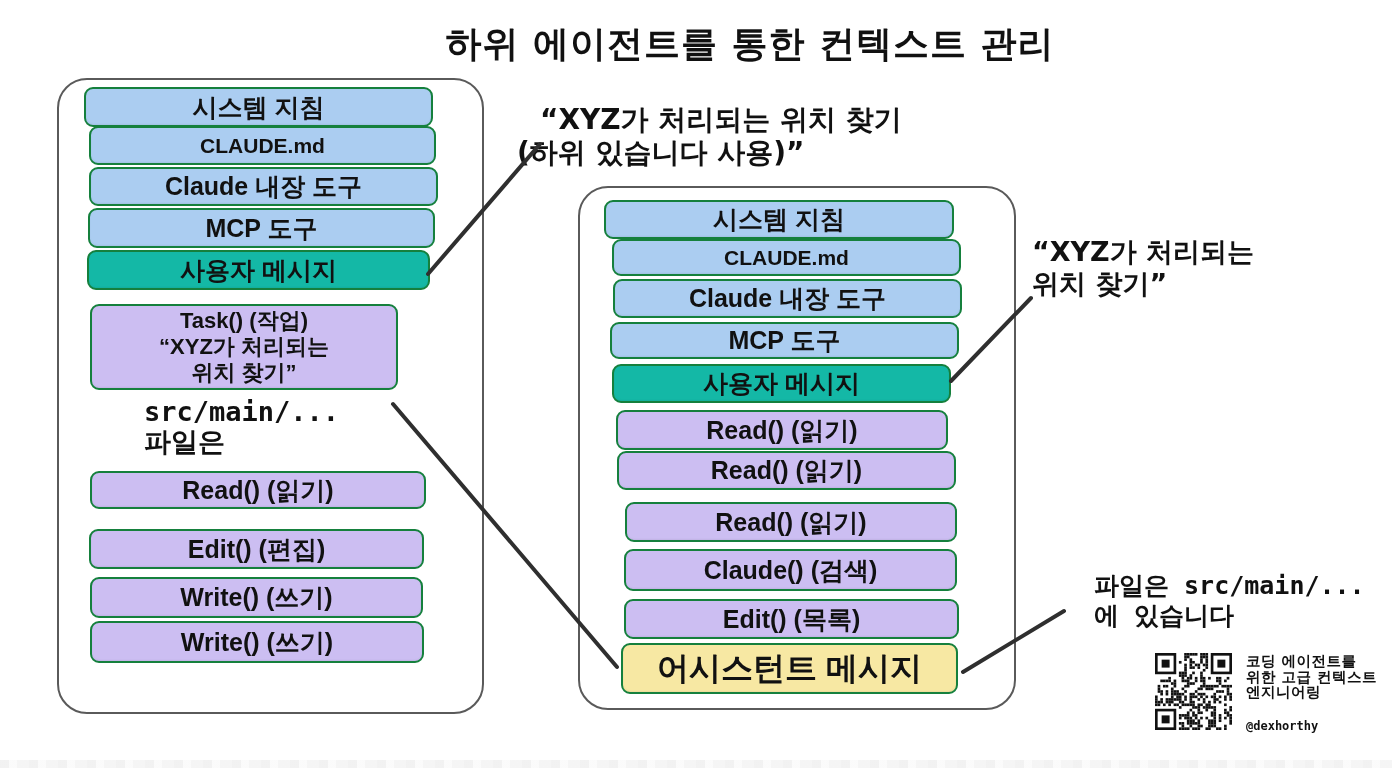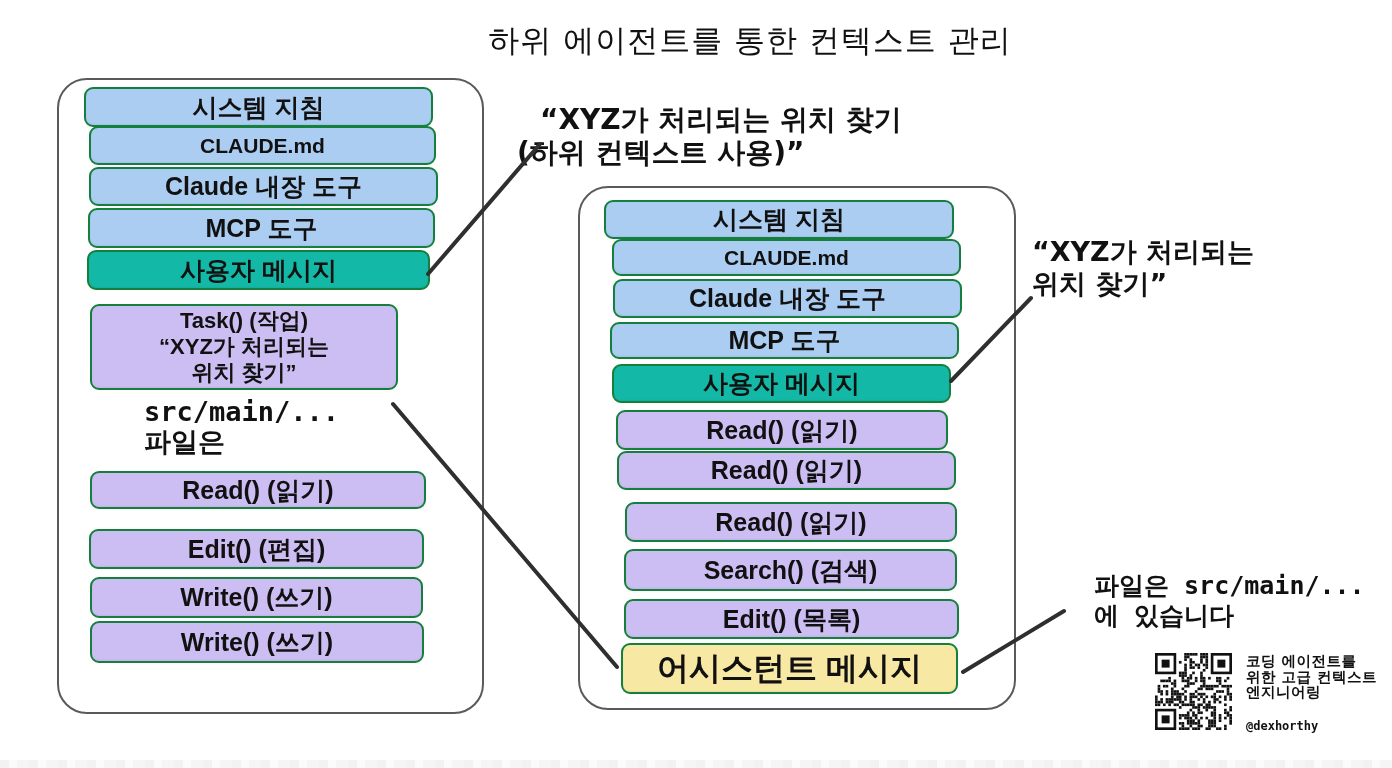--- a/index.html
+++ b/index.html
@@ -6,21 +6,21 @@
   body{
     width:1392px;height:768px;position:relative;overflow:hidden;
     background:#ffffff;
     font-family:"DejaVu Sans","Liberation Sans",sans-serif;
     color:#111;
   }
   .abs{position:absolute;}
   
   .title{
     left:420px;top:20px;width:660px;text-align:center;
-    font-size:31px;font-weight:normal;letter-spacing:1px;
+    font-size:36px;font-weight:bold;letter-spacing:1px;
     font-family:"DejaVu Sans",sans-serif;
   }
   
   .panel{
     background:#fff;border:2.5px solid #5a5a5a;border-radius:30px;
   }
   #left-panel{left:57px;top:78px;width:423px;height:632px;}
   #right-panel{left:578px;top:186px;width:434px;height:520px;}
   
   .block{
@@ -100,29 +100,29 @@
 <div id="right-panel" class="abs panel">
   <div class="block blue fs25" style="left:24px;top:12px;width:346px;height:35px;">시스템 지침</div>
   <div class="block blue fs21" style="left:32px;top:51px;width:345px;height:33px;">CLAUDE.md</div>
   <div class="block blue fs25" style="left:33px;top:91px;width:345px;height:35px;">Claude 내장 도구</div>
   <div class="block blue fs25" style="left:30px;top:134px;width:345px;height:33px;">MCP 도구</div>
   <div class="block green fs25" style="left:32px;top:176px;width:335px;height:35px;">사용자 메시지</div>
 
   <div class="block purple fs25" style="left:36px;top:222px;width:328px;height:36px;">Read() (읽기)</div>
   <div class="block purple fs25" style="left:37px;top:263px;width:335px;height:35px;">Read() (읽기)</div>
   <div class="block purple fs25" style="left:45px;top:314px;width:328px;height:36px;">Read() (읽기)</div>
-  <div class="block purple fs25" style="left:44px;top:361px;width:329px;height:38px;">Search() (검색)</div>
+  <div class="block purple fs25" style="left:44px;top:361px;width:329px;height:38px;">Claude() (검색)</div>
   <div class="block purple fs25" style="left:44px;top:411px;width:331px;height:36px;">Edit() (목록)</div>
 
   <div class="block yellow fs26" style="left:41px;top:455px;width:333px;height:47px;">어시스턴트 메시지</div>
 </div>
 
 <div id="callout-top" class="abs callout">
   <div class="l1">“XYZ가 처리되는 위치 찾기</div>
-  <div>(하위 컨텍스트 사용)”</div>
+  <div>(하위 있습니다 사용)”</div>
 </div>
 
 <div id="callout-right" class="abs callout">
   <div>“XYZ가 처리되는</div>
   <div>위치 찾기”</div>
 </div>
 
 <div id="callout-bottom" class="abs callout">
   <div>파일은 src/main/...</div>
   <div>에 있습니다</div>

